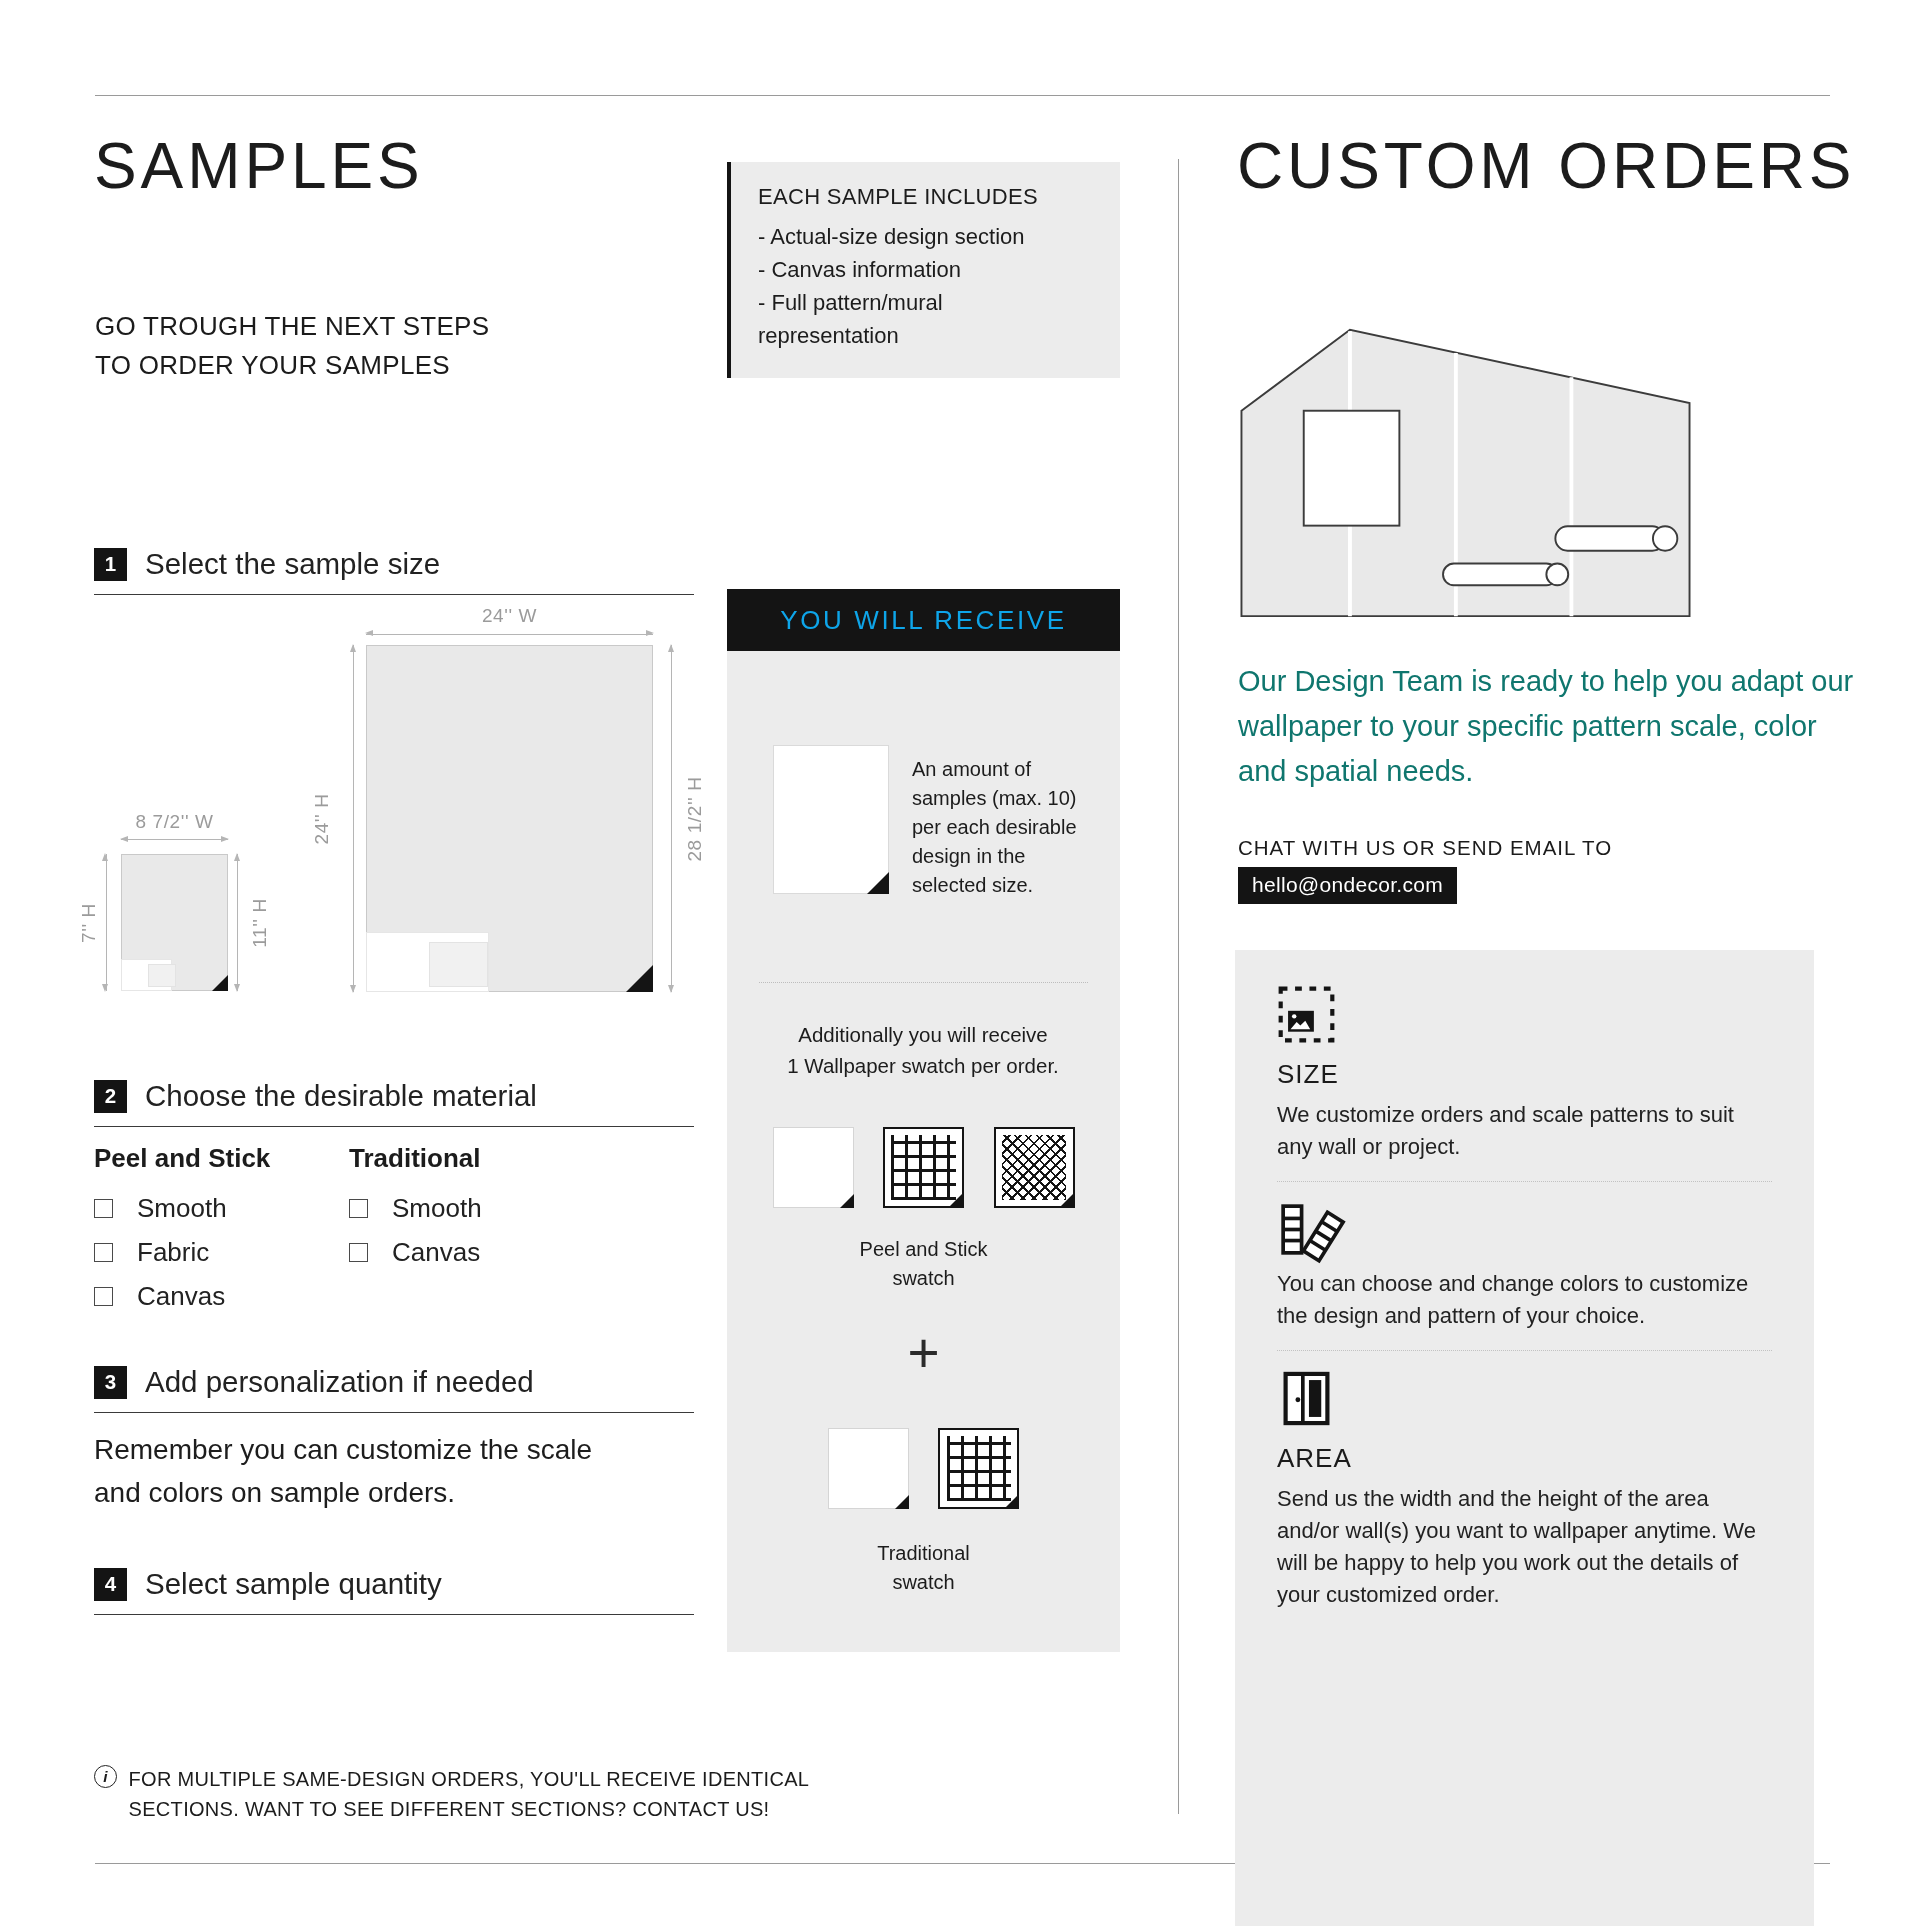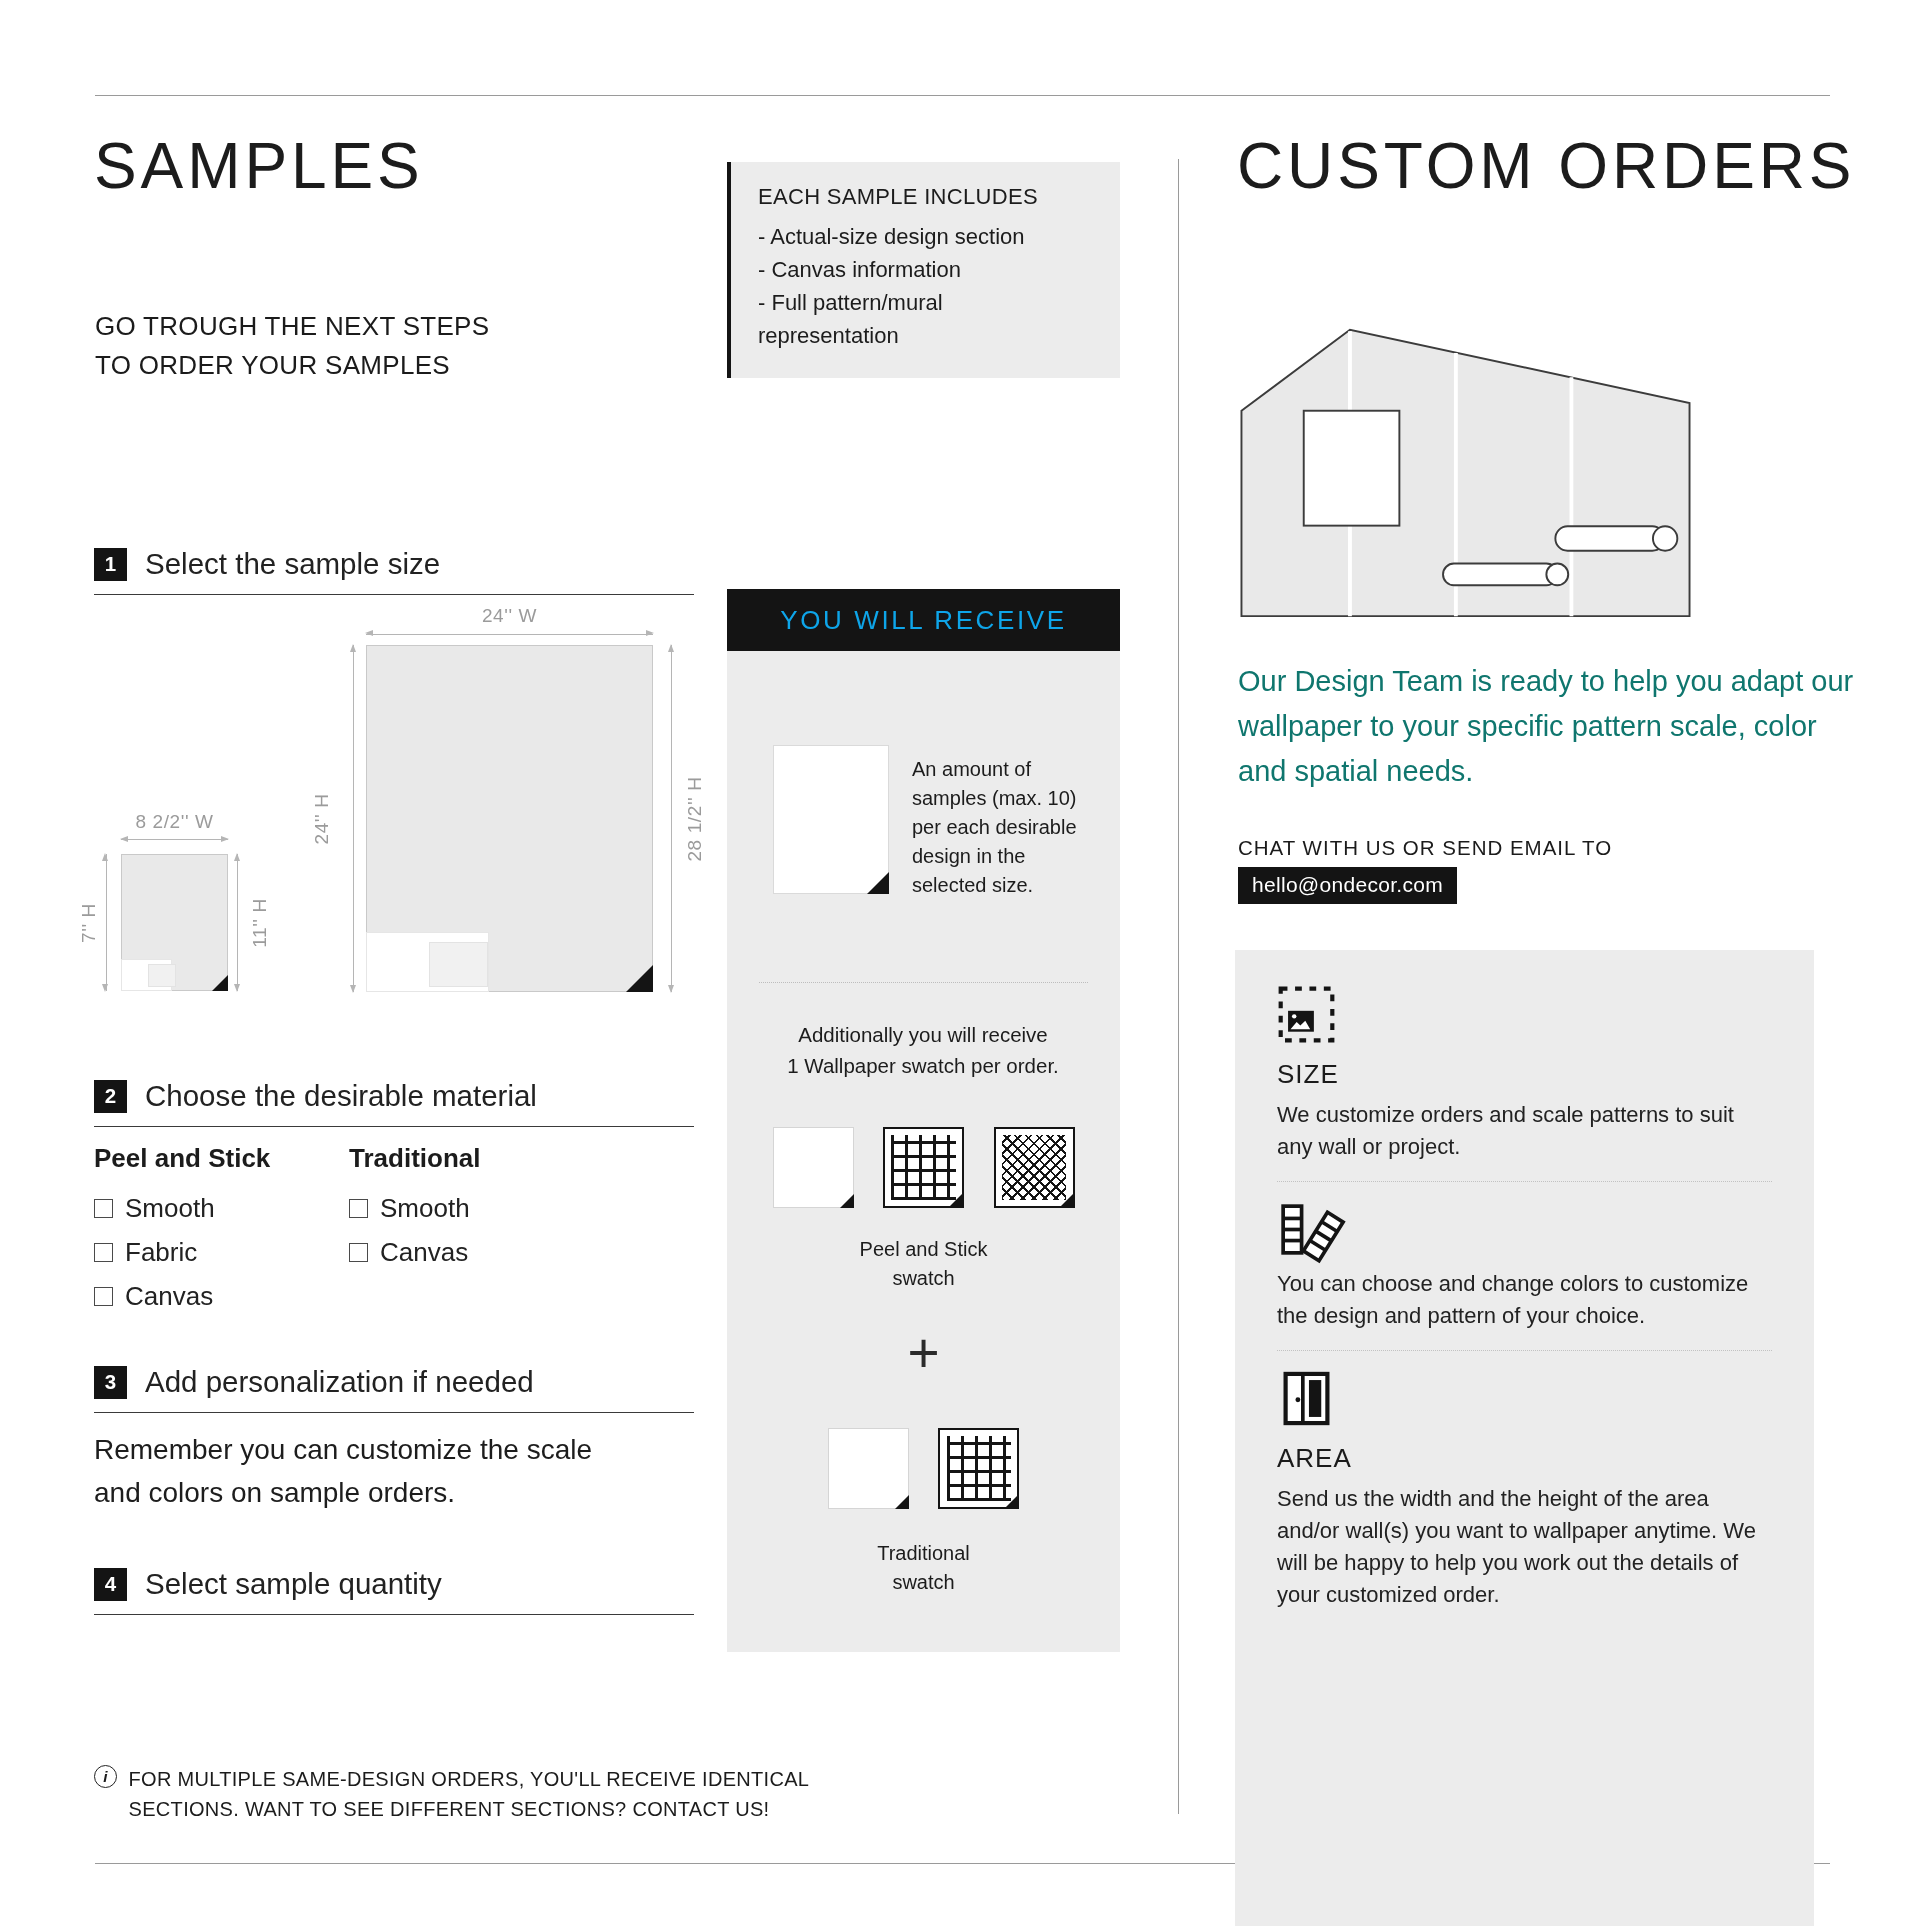--- a/index.html
+++ b/index.html
@@ -33,21 +33,21 @@
   .dim { border-top: 1.3px solid #b5b5b5; height: 0; }
   .dim::before { content: ""; position: absolute; left: -0.6px; top: -4.5px; border-top: 3.9px solid transparent; border-bottom: 3.9px solid transparent; border-right: 8.3px solid #b5b5b5; }
   .dim::after { content: ""; position: absolute; right: -0.6px; top: -4.5px; border-top: 3.9px solid transparent; border-bottom: 3.9px solid transparent; border-left: 8.3px solid #b5b5b5; }
   .dimv { border-left: 1.3px solid #b5b5b5; width: 0; }
   .dimv::before { content: ""; position: absolute; top: -0.6px; left: -4.5px; border-left: 3.9px solid transparent; border-right: 3.9px solid transparent; border-bottom: 8.3px solid #b5b5b5; }
   .dimv::after { content: ""; position: absolute; bottom: -0.6px; left: -4.5px; border-left: 3.9px solid transparent; border-right: 3.9px solid transparent; border-top: 8.3px solid #b5b5b5; }
   .vlabel { display: flex; align-items: center; justify-content: center; width: 23px; }
   .vlabel span { transform: rotate(-90deg); white-space: nowrap; }
 
   .mat-title { font-size: 26px; font-weight: 700; margin-bottom: 19px; }
-  .check-row { display: flex; align-items: center; gap: 12px; font-size: 26px; margin-bottom: 13px; color: #222; }
+  .check-row { display: flex; align-items: center; gap: 24px; font-size: 26px; margin-bottom: 13px; color: #222; }
   .checkbox { width: 19px; height: 19px; border: 1.9px solid #4a4a4a; background: #fff; flex: 0 0 auto; }
 
   .body-text { font-size: 28px; line-height: 1.55; color: #1d1d1d; }
 
   .footnote { left: 94px; top: 1764px; display: flex; gap: 11.6px; align-items: flex-start; }
   .info-icon { width: 23px; height: 23px; border: 1.9px solid #222; border-radius: 50%; font-size: 15.4px; font-weight: 700; font-style: italic; display: flex; align-items: center; justify-content: center; margin-top: 1.3px; flex: 0 0 auto; }
   .footnote-text { font-size: 20px; line-height: 1.5; letter-spacing: 0.3px; }
 
   .receive-panel { left: 727px; top: 589px; width: 393px; height: 1063px; background: #ececec; }
   .receive-header { height: 62px; background: #141414; color: #0ea5e9; display: flex; align-items: center; justify-content: center; font-size: 26px; letter-spacing: 2.6px; }
@@ -111,21 +111,21 @@
     <div class="sheet abs" style="left:272px;top:41px;width:287px;height:347px">
       <div class="white-patch" style="width:123px;height:60px"></div>
       <div class="inner-patch" style="left:62px;bottom:3.9px;width:59px;height:45px"></div>
       <div class="fold"></div>
     </div>
     <div class="dimv abs" style="left:577px;top:41px;height:347px"></div>
     <div class="vlabel abs" style="left:589px;top:41px;height:347px">
         <span class="dim-label">28 1/2'' H</span>
       </div>
 
-    <div class="dim-label abs" style="left:27px;top:207px;width:107px;text-align:center">8 2/2'' W</div>
+    <div class="dim-label abs" style="left:27px;top:207px;width:107px;text-align:center">8 7/2'' W</div>
     <div class="dim abs" style="left:27px;top:235px;width:107px"></div>
     <div class="vlabel abs" style="left:-16.7px;top:250px;height:137px">
         <span class="dim-label">7'' H</span>
       </div>
     <div class="dimv abs" style="left:11.6px;top:250px;height:137px"></div>
     <div class="sheet abs" style="left:27px;top:250px;width:107px;height:137px">
       <div class="white-patch" style="width:51px;height:32px"></div>
       <div class="inner-patch" style="left:26px;bottom:2.6px;width:28px;height:23px"></div>
       <div class="fold sm"></div>
     </div>

